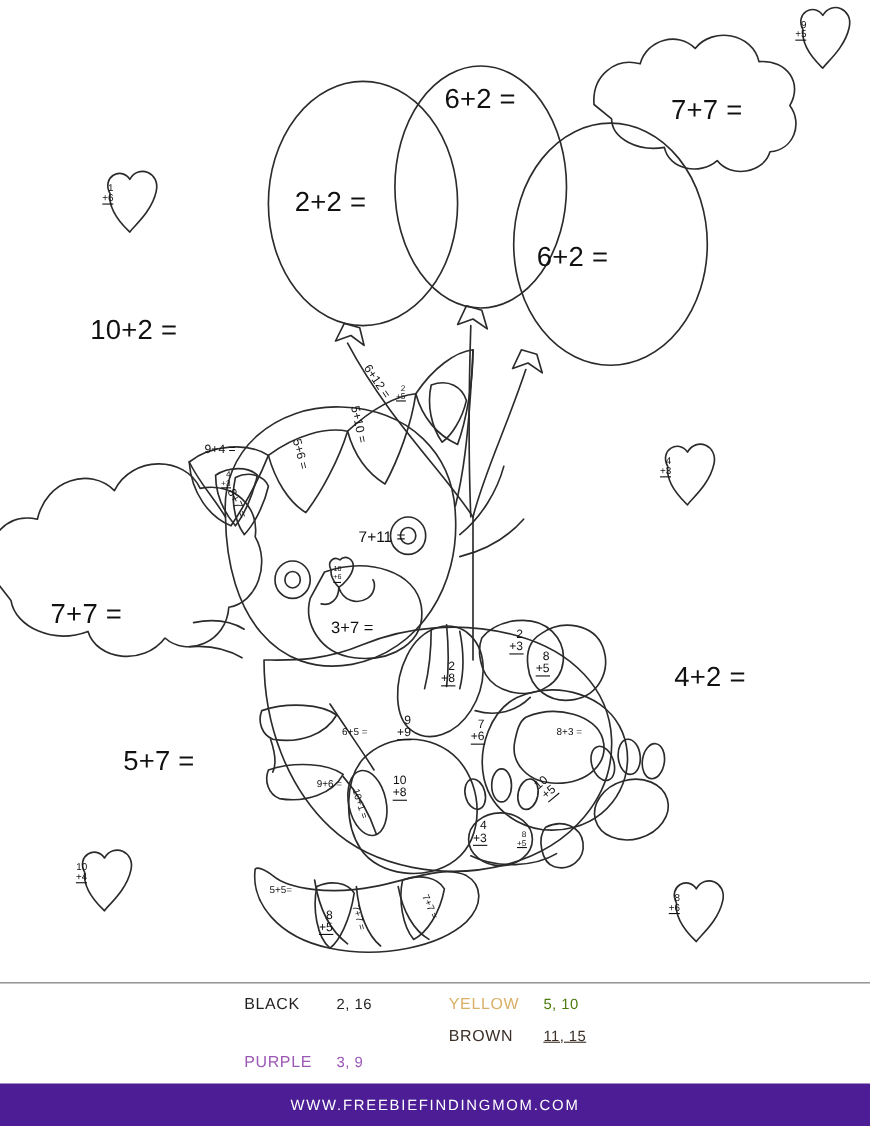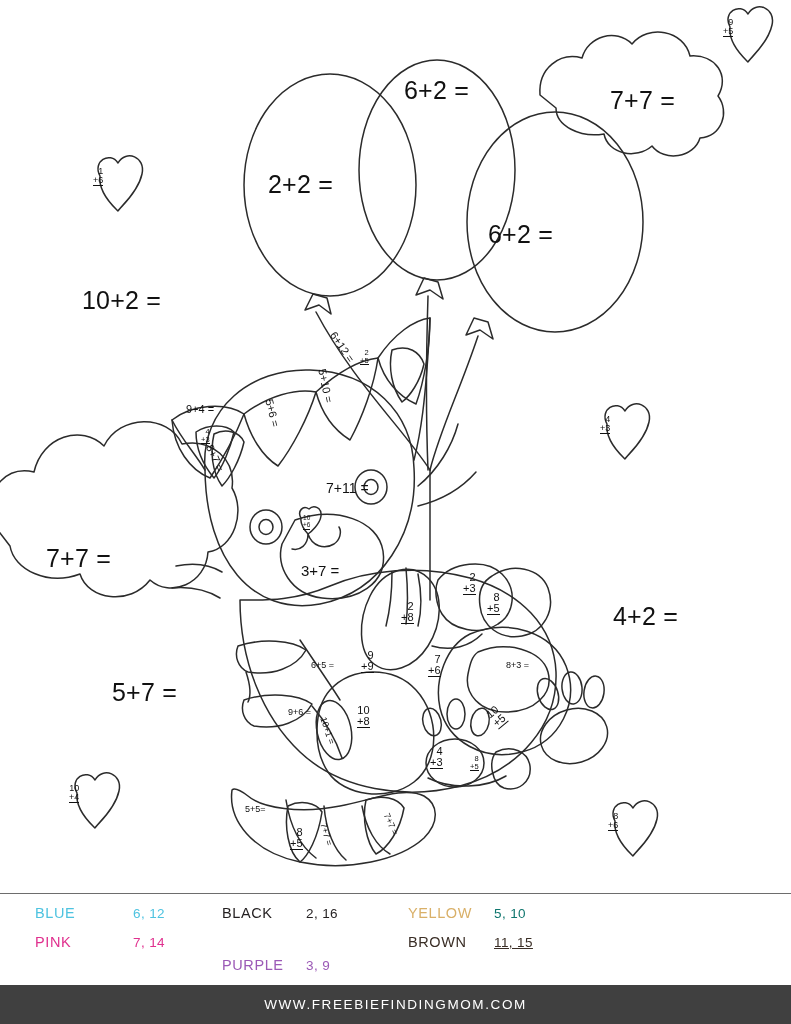--- a/index.html
+++ b/index.html
@@ -313,53 +313,43 @@
     <span>8</span>
     <span class="ul">+5</span>
   </div>
   <div class="lbl xs" style="left:327px;top:822px;transform:rotate(74deg);transform-origin:0 0;">7+7 =</div>
   <div class="lbl xs" style="left:390px;top:812px;transform:rotate(66deg);transform-origin:0 0;">7+7 =</div>
 
   <div id="divider"></div>
 
   <div id="legend">
 
-    <div class="lgcol" style="left:35px;width:170px;">
-      <div class="lgrow">
-        <span class="lgname" style="width:98px;color:#4ec3e0;">BLUE</span>
-        <span class="lgnums" style="color:#4ec3e0;">6, 12</span>
-      </div>
-      <div class="lgrow">
-        <span class="lgname" style="width:98px;color:#e0308e;">PINK</span>
-        <span class="lgnums" style="color:#e0308e;">7, 14</span>
-      </div>
-    </div>
 
     <div class="lgcol" style="left:222px;width:180px;">
       <div class="lgrow">
         <span class="lgname" style="width:84px;color:#231f20;">BLACK</span>
         <span class="lgnums" style="color:#231f20;">2, 16</span>
       </div>
       <div class="lgrow">
         <span class="lgname" style="width:84px;color:#9b59b6;">PURPLE</span>
         <span class="lgnums" style="color:#9b59b6;margin-top:24px;">3, 9</span>
       </div>
     </div>
 
     <div class="lgcol" style="left:408px;width:190px;">
       <div class="lgrow">
         <span class="lgname" style="width:86px;color:#d9b068;">YELLOW</span>
-        <span class="lgnums" style="color:#0f766e;">5, 10</span>
+        <span class="lgnums" style="color:#4d7c0f;">5, 10</span>
       </div>
       <div class="lgrow">
         <span class="lgname" style="width:86px;color:#3a2e26;">BROWN</span>
         <span class="lgnums" style="color:#3a2e26;text-decoration:underline;">11, 15</span>
       </div>
     </div>
 
 
   </div>
 
-  <div id="footer" style="background: #404040; text-align: right;">
+  <div id="footer" style="background: #4c1d95; text-align: right;">
     <span class="url" style="color: rgb(255, 255, 255);">WWW.FREEBIEFINDINGMOM.COM</span>
   </div>
 
 </div>
 
 </body></html>

